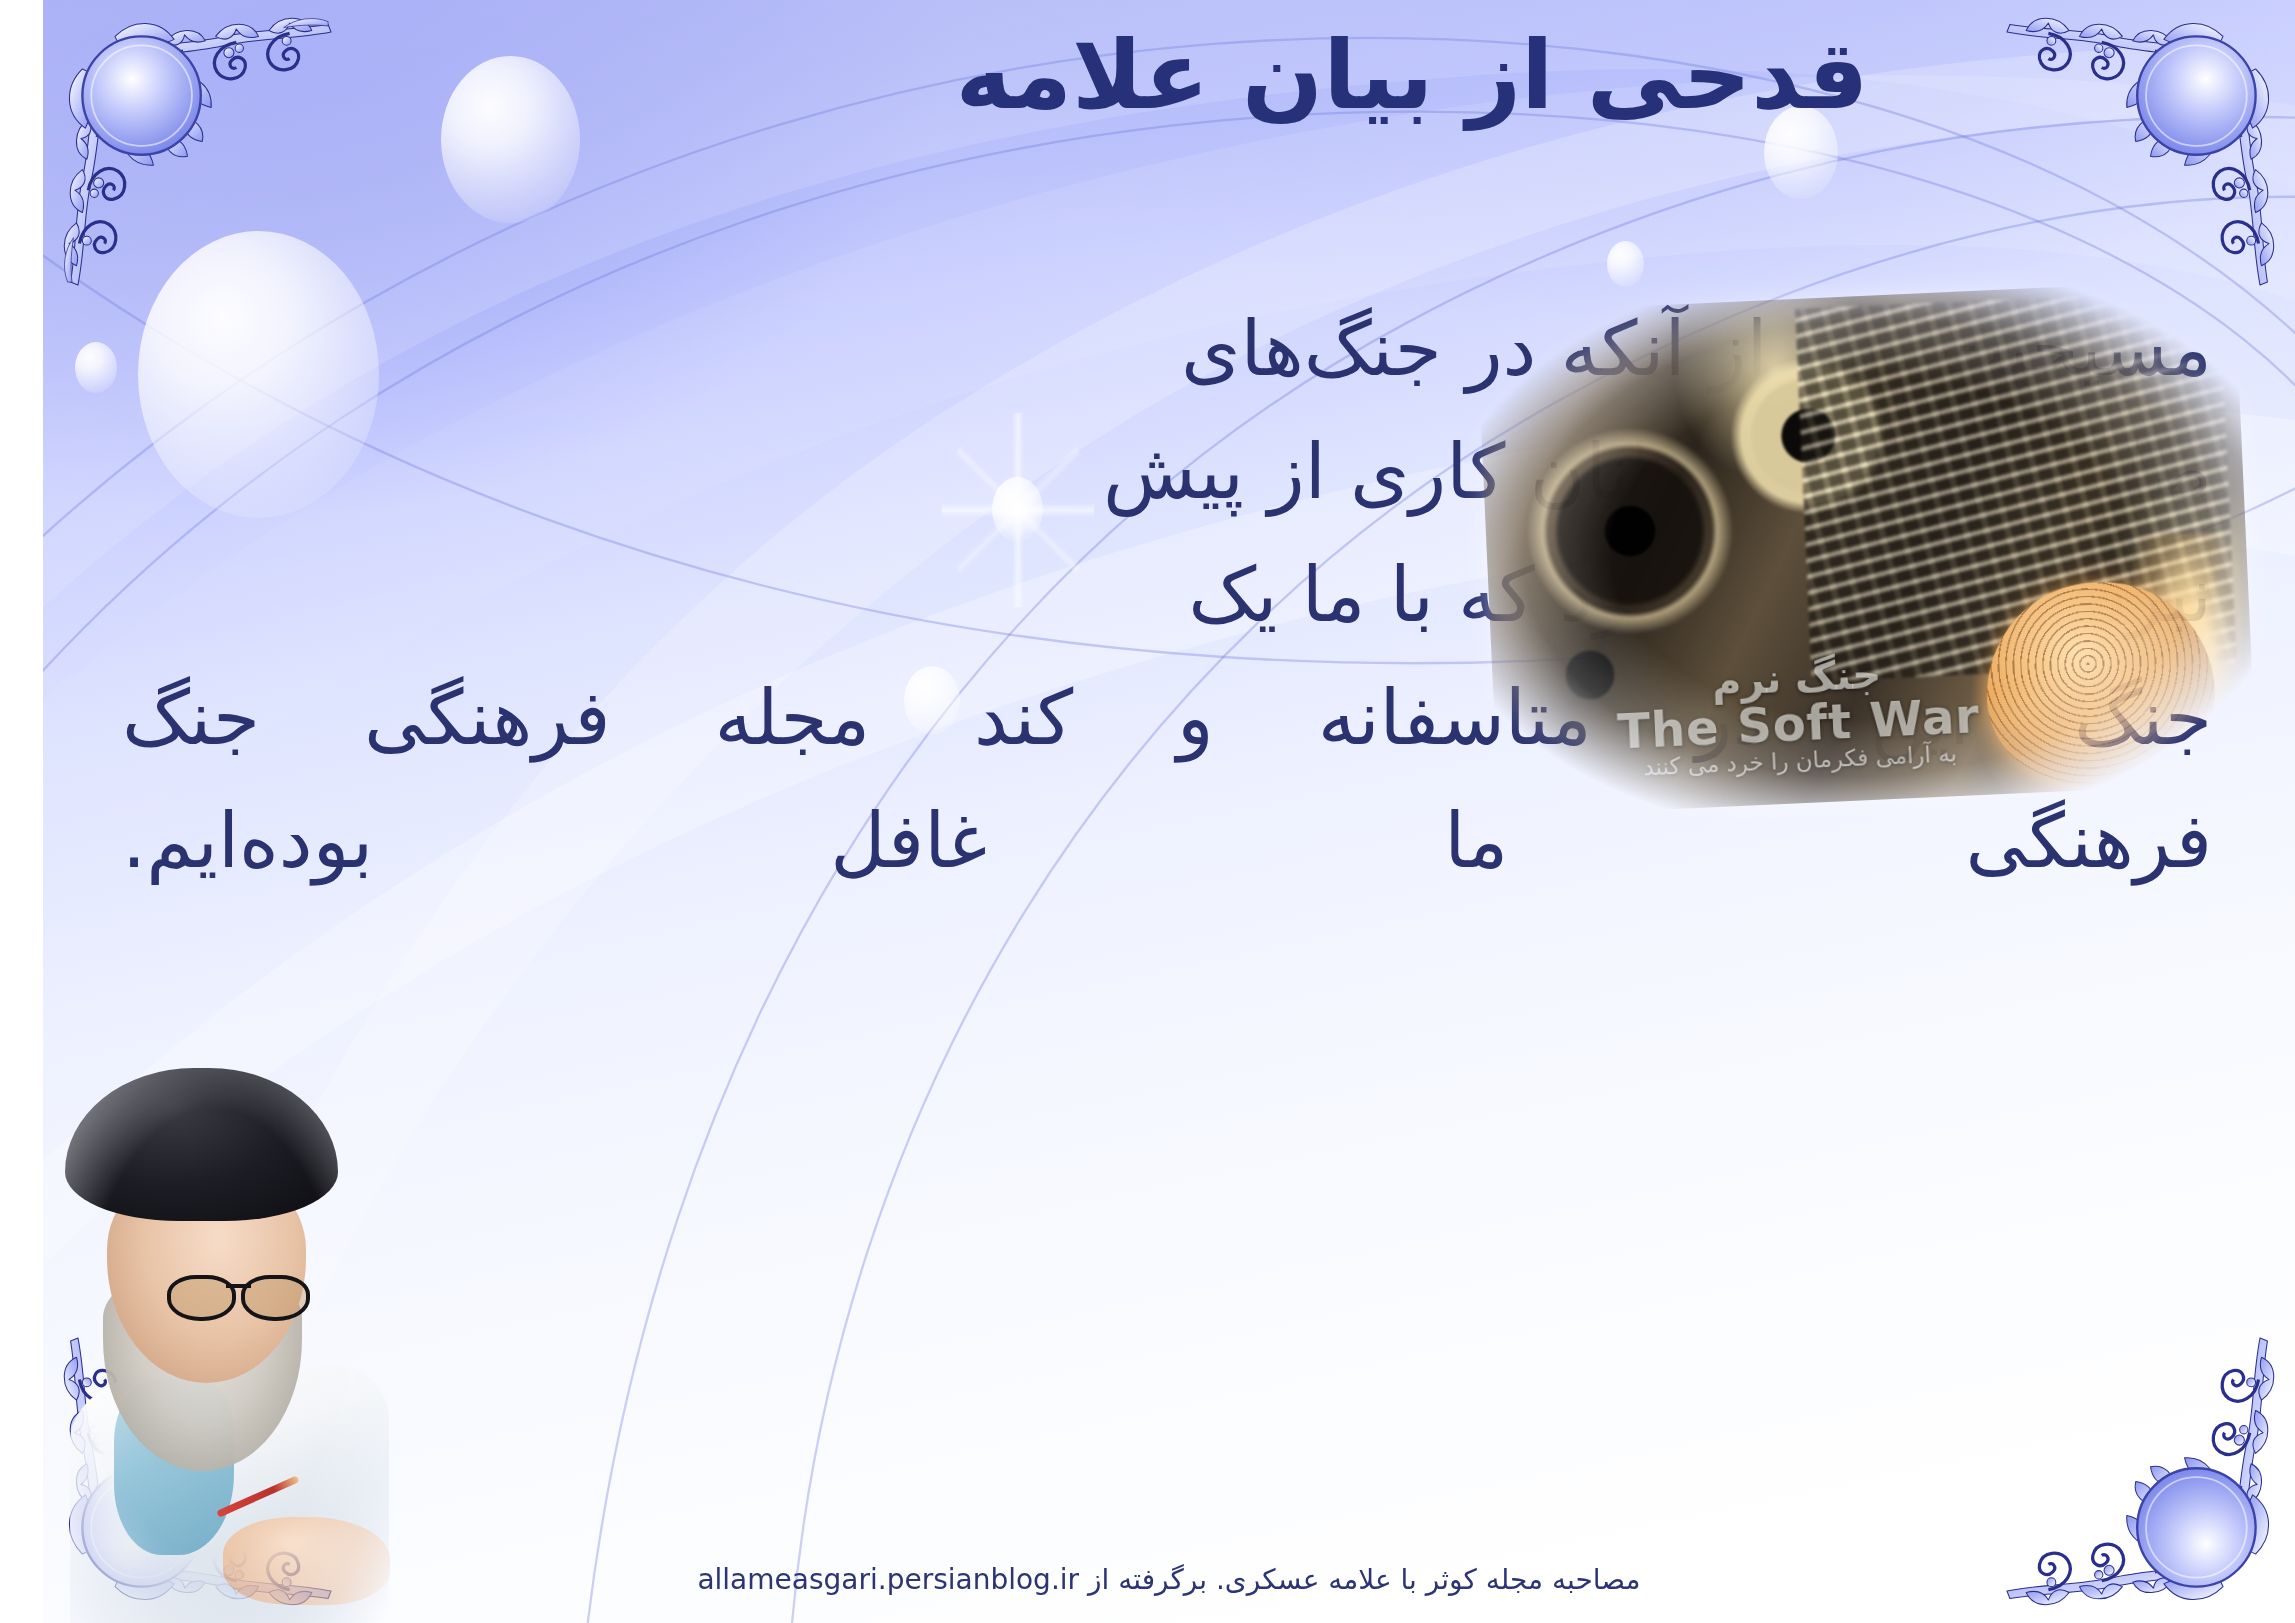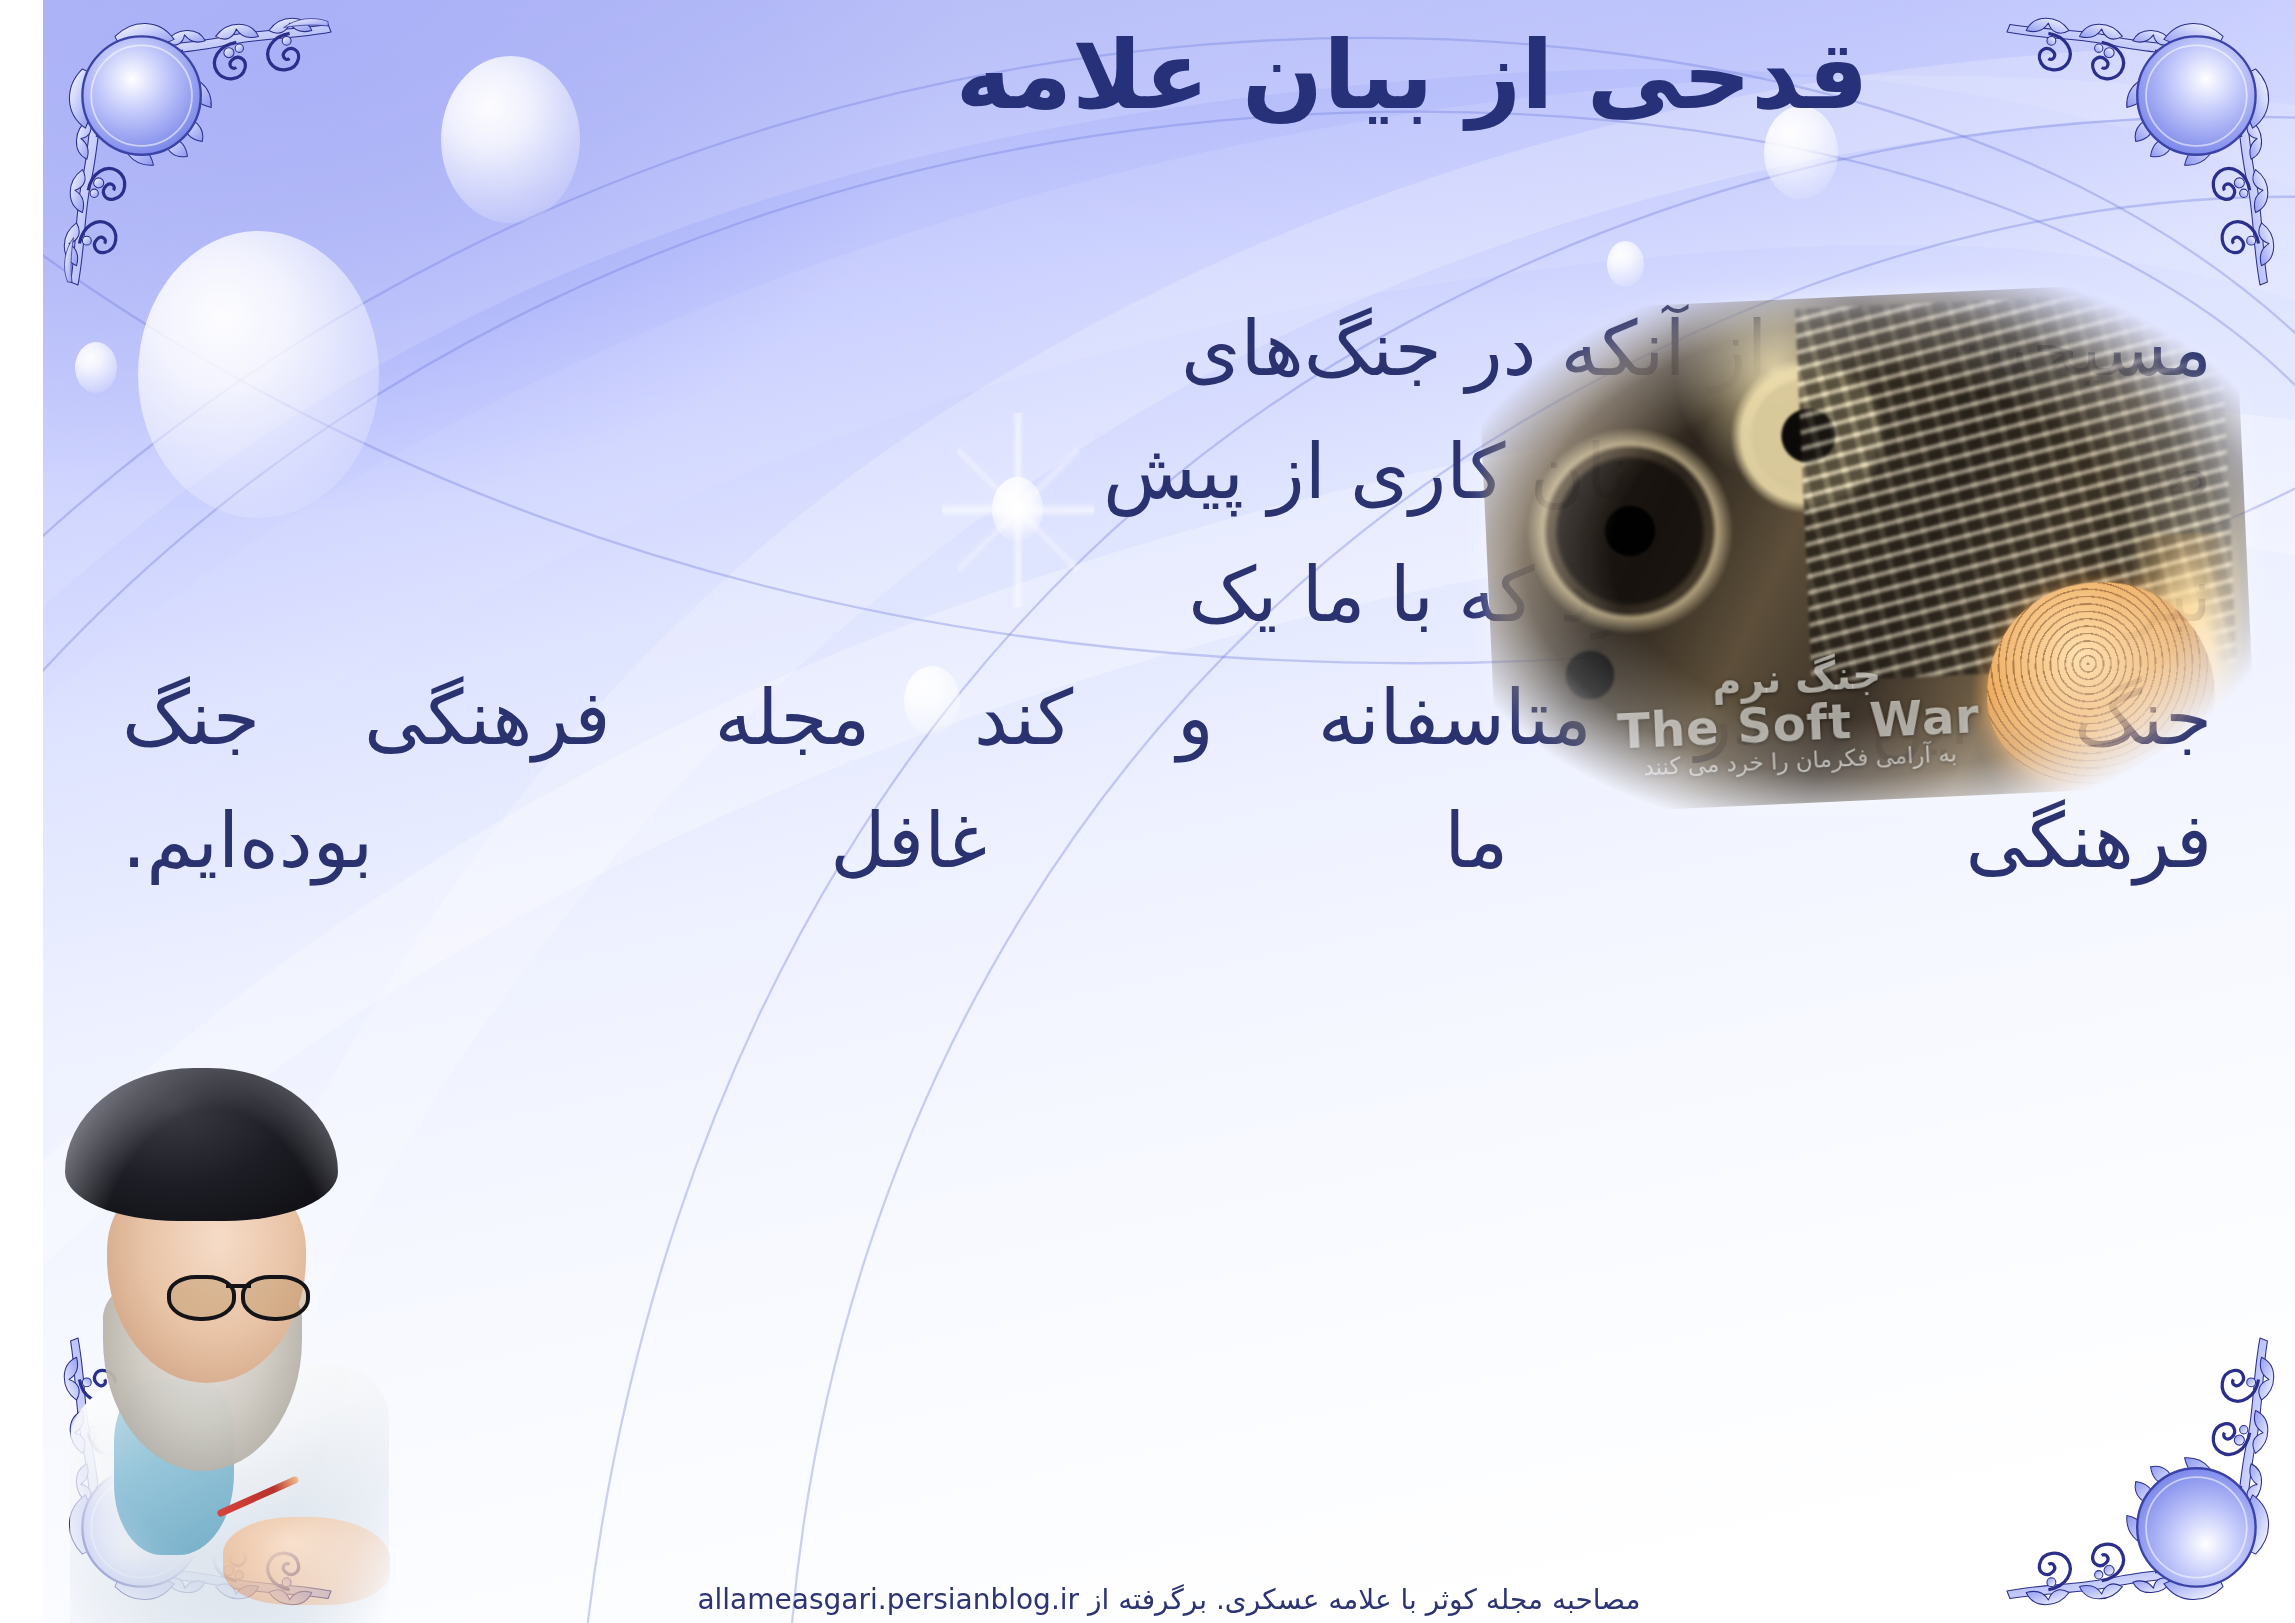--- a/index.html
+++ b/index.html
@@ -192,21 +192,21 @@
     background:radial-gradient(ellipse at 40% 28%, #f7ddc7 0%, #e9c2a5 54%, #cf9f80 100%);
   }
   #photo-cleric .pencil{
     position:absolute;left:176px;top:480px;width:88px;height:7.4px;
     transform:rotate(-24deg);border-radius:3.7px;
     background:linear-gradient(90deg,#d8443c 0%,#b8322c 70%,#f0c08a 100%);
   }
 
   
   #footer{
-    position:absolute;bottom:7px;left:0;right:0;
+    position:absolute;bottom:27px;left:0;right:0;
     text-align:center;direction:rtl;
     color:#2c3474;font-size:28px;
   }
   #footer .url{direction:ltr;display:inline-block;unicode-bidi:isolate;}
 </style>
 </head>
 <body>
 
 <div id="poster">
 

